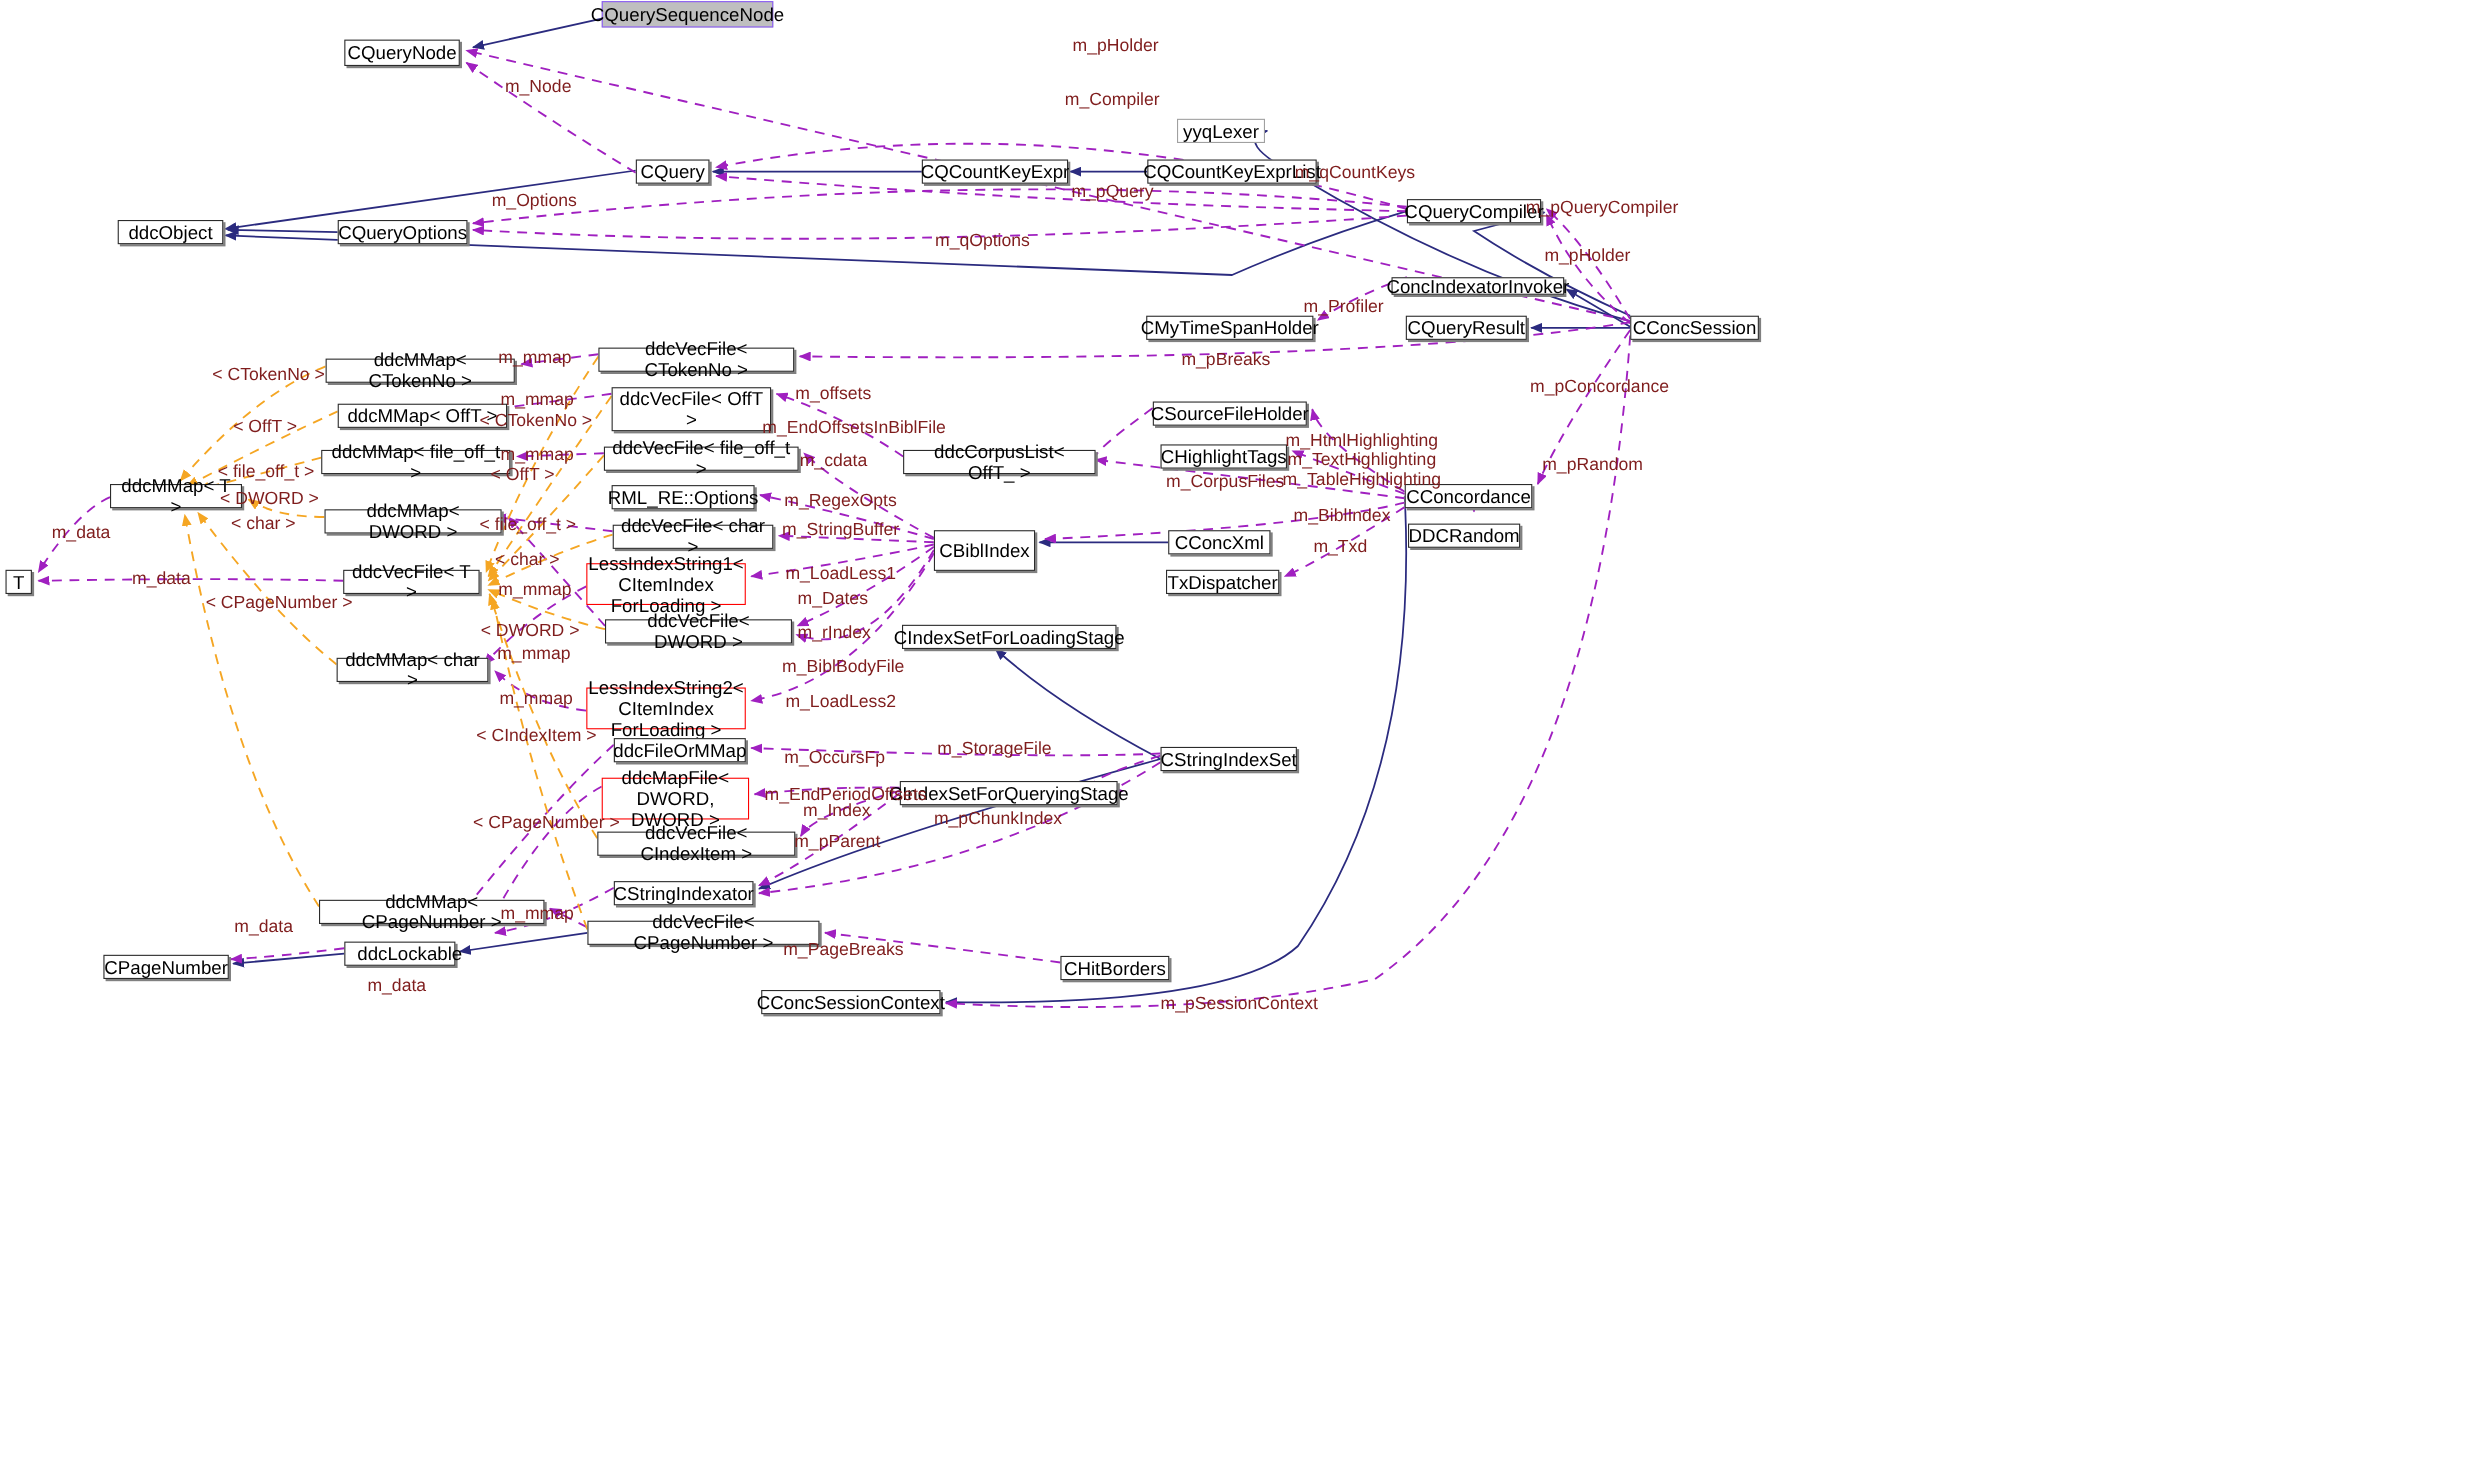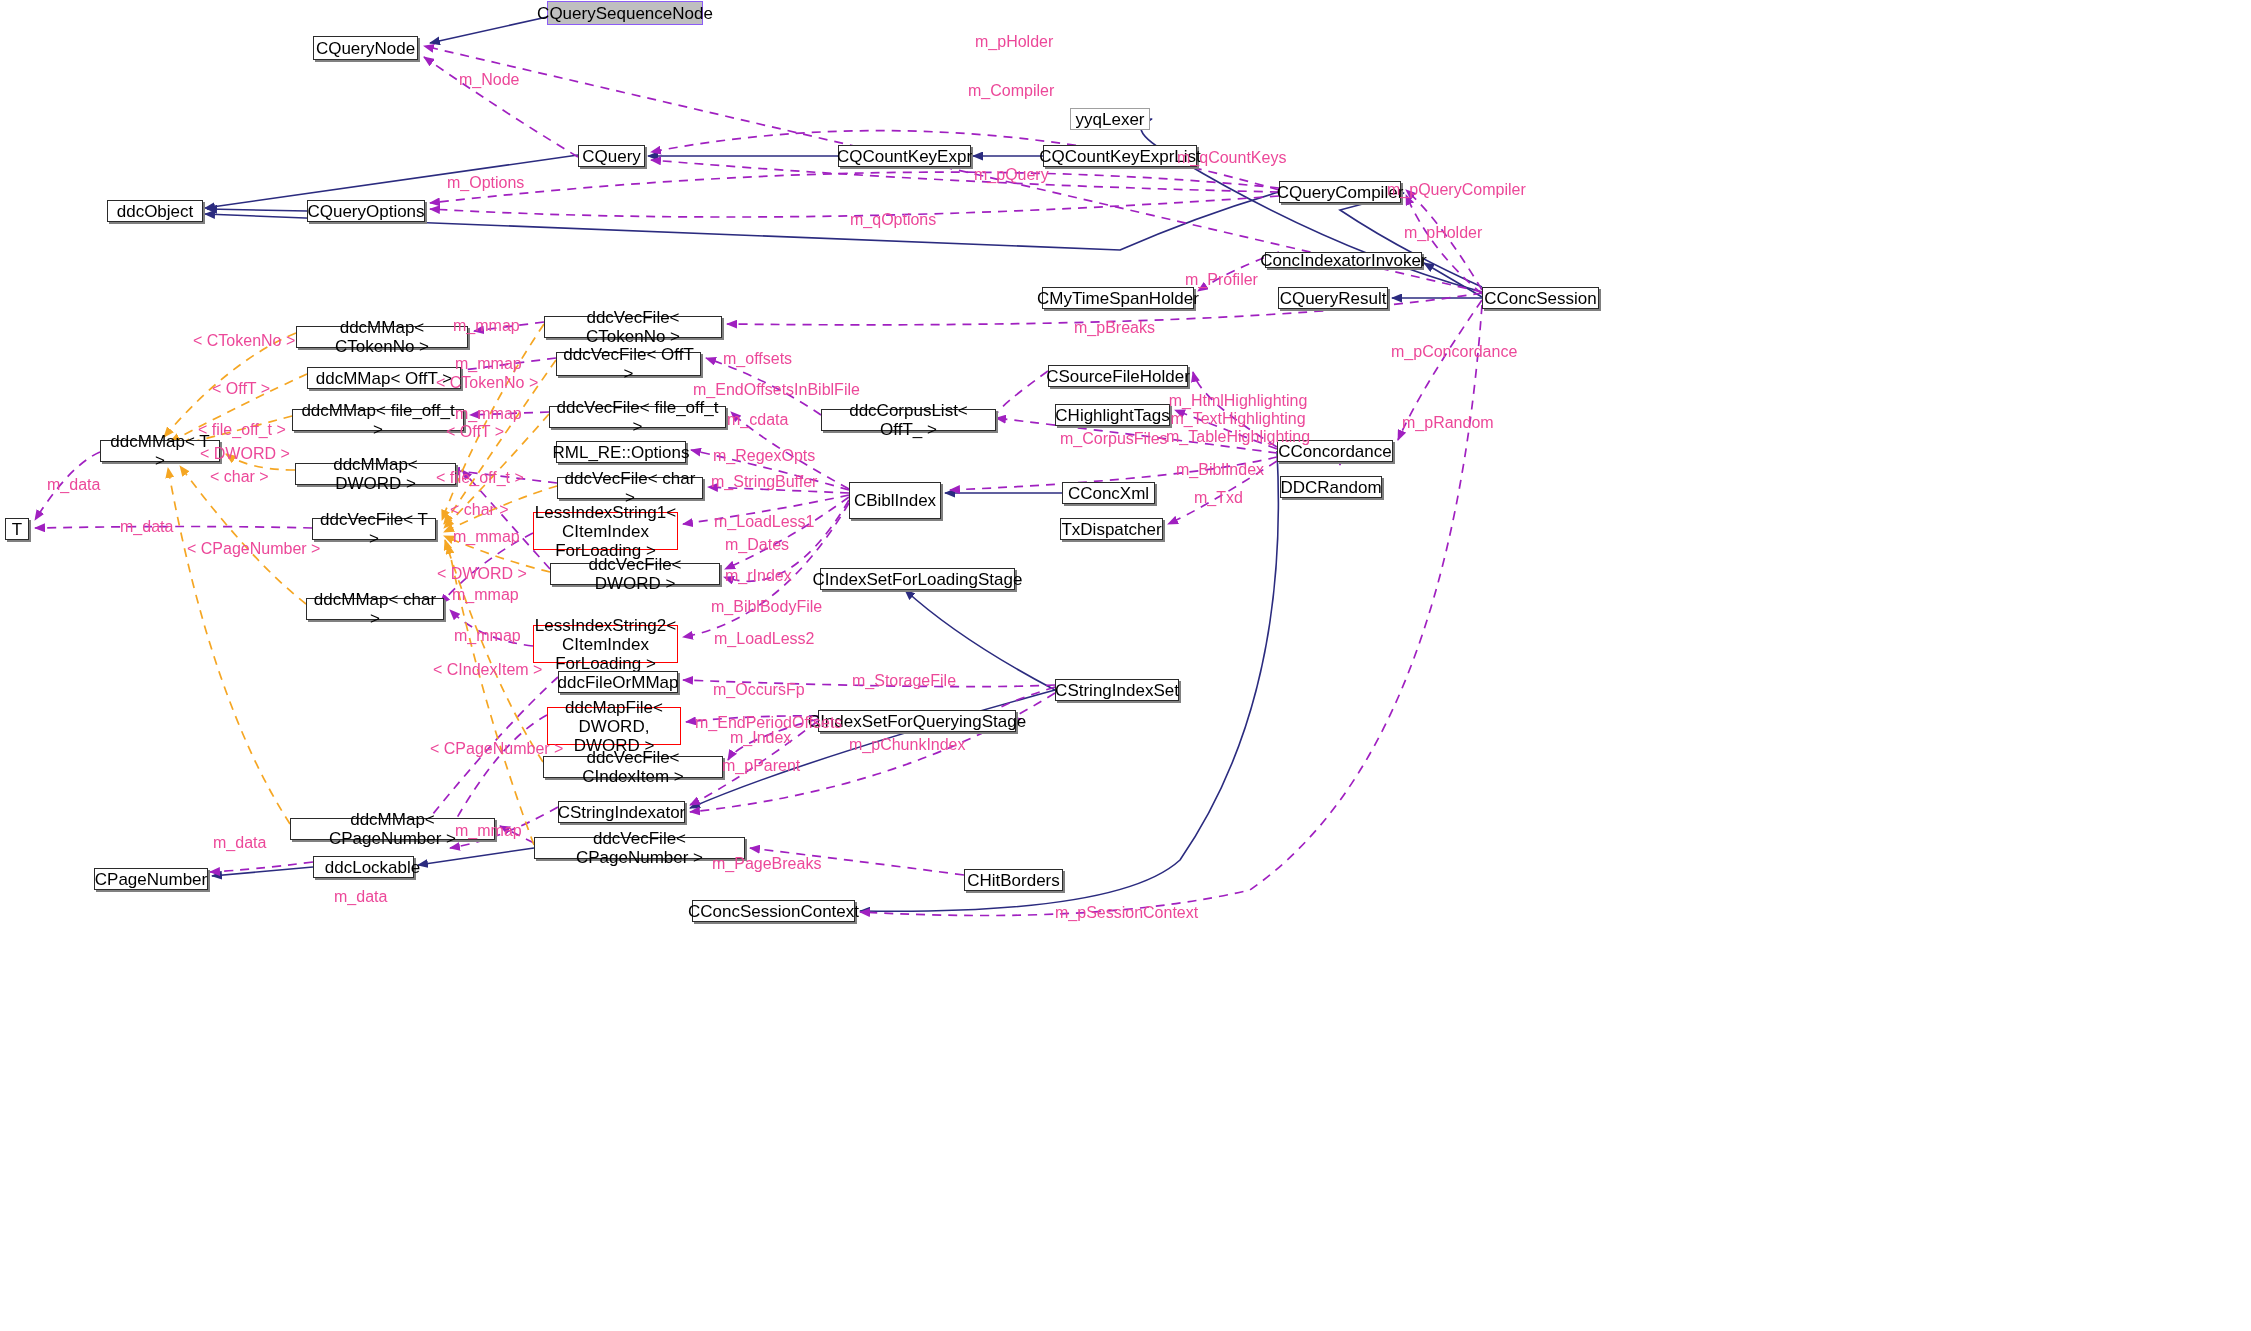--- a/index.html
+++ b/index.html
@@ -6,21 +6,21 @@
   body{font-family:"Liberation Sans","DejaVu Sans",sans-serif;}
   #diagram{position:relative;width:2251px;height:1331px;overflow:hidden;background:#fff;}
   svg#edges{position:absolute;left:0;top:0;width:2251px;height:1331px;}
   .node{position:absolute;box-sizing:border-box;background:#ffffff;border:1px solid #2b2b2b;
         display:flex;align-items:center;justify-content:center;text-align:center;
         font-size:17px;line-height:19px;color:#000;white-space:pre-line;padding:1px 6px;}
   .node.shadow{box-shadow:2px 2px 0 0 #808080;}
   .node.highlight{background:#bfbfbf;border:1px solid #8b5cf6;}
   .node.redborder{border:1px solid #ff0000;}
   .node.greyborder{border:1px solid #a0a0a0;}
-  .edge-label{position:absolute;font-size:16px;line-height:18px;color:#ec4899;
+  .edge-label{position:absolute;font-size:16px;line-height:18px;color:#7f1d1d;
         white-space:pre-line;text-align:center;background:transparent;}
 </style>
 </head>
 <body>
 
 <div id="diagram">
   <svg id="edges" viewBox="0 0 2251 1331">
     <defs>
       <marker id="arrInh" markerWidth="11" markerHeight="9" refX="10" refY="4.5" orient="auto" markerUnits="userSpaceOnUse">
         <path d="M0,0 L11,4.5 L0,9 z" fill="#2b2b7f"></path>
@@ -128,21 +128,21 @@
     <div class="node shadow" style="left: 1279px; top: 181px; width: 122px; height: 22px;">CQueryCompiler</div>
     <div class="node shadow" style="left: 107px; top: 200px; width: 96px; height: 22px;">ddcObject</div>
     <div class="node shadow" style="left: 307px; top: 200px; width: 118px; height: 22px;">CQueryOptions</div>
     <div class="node shadow" style="left: 1265px; top: 252px; width: 157px; height: 16px;">ConcIndexatorInvoker</div>
     <div class="node shadow" style="left: 1042px; top: 287px; width: 152px; height: 22px;">CMyTimeSpanHolder</div>
     <div class="node shadow" style="left: 1278px; top: 287px; width: 110px; height: 22px;">CQueryResult</div>
     <div class="node shadow" style="left: 1482px; top: 287px; width: 117px; height: 22px;">CConcSession</div>
     <div class="node shadow" style="left: 296px; top: 326px; width: 172px; height: 22px;">ddcMMap&lt; CTokenNo &gt;</div>
     <div class="node shadow" style="left: 544px; top: 316px; width: 178px; height: 22px;">ddcVecFile&lt; CTokenNo &gt;</div>
     <div class="node shadow" style="left: 307px; top: 367px; width: 154px; height: 22px;">ddcMMap&lt; OffT &gt;</div>
-    <div class="node shadow" style="left: 556px; top: 352px; width: 145px; height: 24px;">ddcVecFile&lt; OffT &gt;</div>
+    <div class="node shadow" style="left: 556px; top: 352px; width: 145px; height: 40px;">ddcVecFile&lt; OffT &gt;</div>
     <div class="node shadow" style="left: 1048px; top: 365px; width: 140px; height: 22px;">CSourceFileHolder</div>
     <div class="node shadow" style="left: 292px; top: 409px; width: 172px; height: 22px;">ddcMMap&lt; file_off_t &gt;</div>
     <div class="node shadow" style="left: 1055px; top: 404px; width: 115px; height: 22px;">CHighlightTags</div>
     <div class="node shadow" style="left: 549px; top: 406px; width: 177px; height: 22px;">ddcVecFile&lt; file_off_t &gt;</div>
     <div class="node shadow" style="left: 821px; top: 409px; width: 175px; height: 22px;">ddcCorpusList&lt; OffT_ &gt;</div>
     <div class="node shadow" style="left: 100px; top: 440px; width: 120px; height: 22px;">ddcMMap&lt; T &gt;</div>
     <div class="node shadow" style="left: 295px; top: 463px; width: 161px; height: 22px;">ddcMMap&lt; DWORD &gt;</div>
     <div class="node shadow" style="left: 556px; top: 441px; width: 130px; height: 22px;">RML_RE::Options</div>
     <div class="node shadow" style="left: 1277px; top: 440px; width: 116px; height: 22px;">CConcordance</div>
     <div class="node shadow" style="left: 557px; top: 477px; width: 146px; height: 22px;">ddcVecFile&lt; char &gt;</div>

